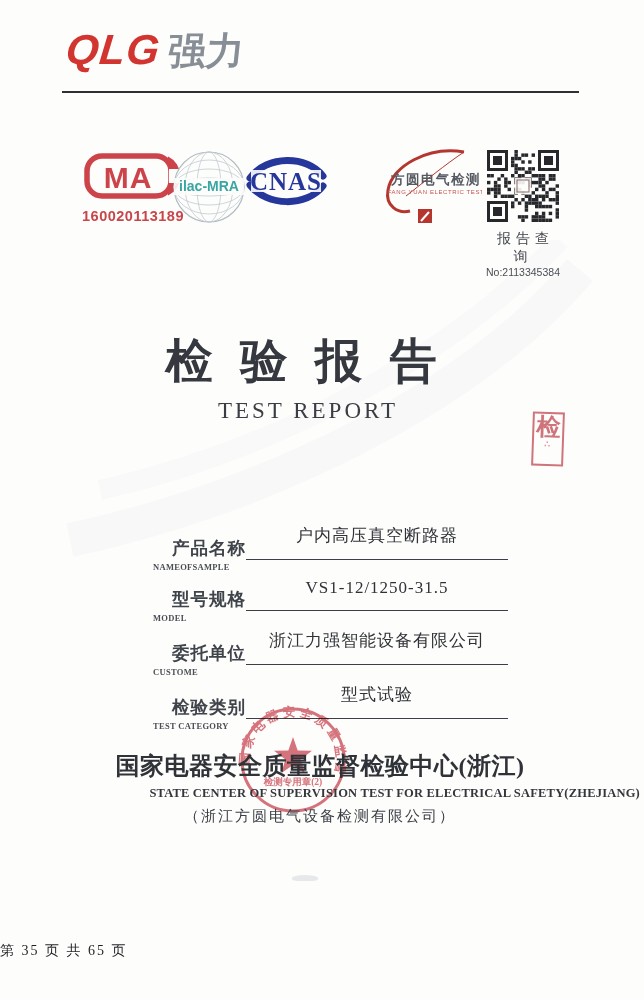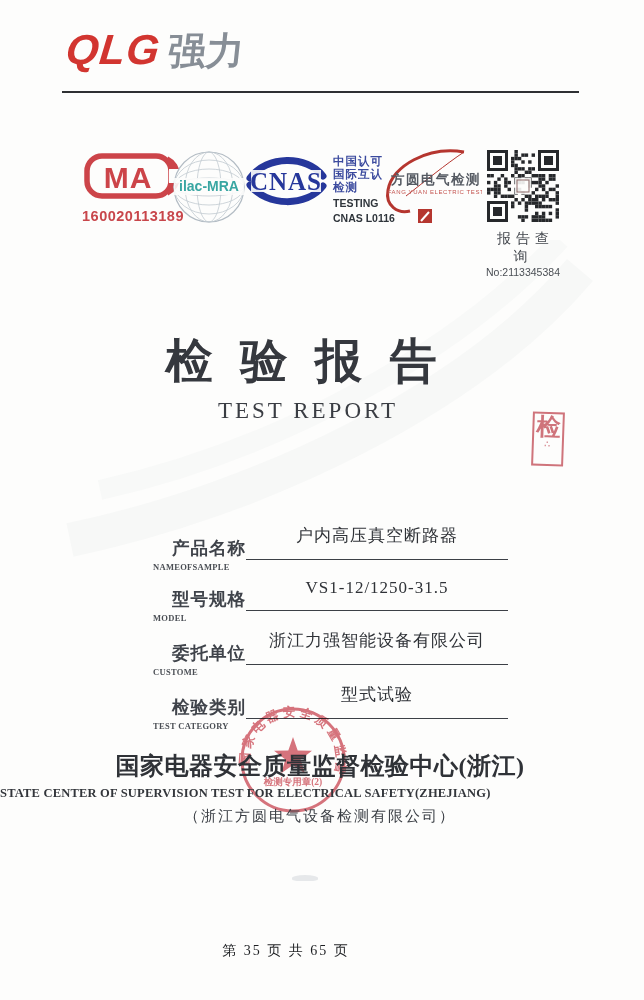--- a/index.html
+++ b/index.html
@@ -46,28 +46,28 @@
   .f-label{font-size:17.5px;font-weight:bold;color:#3f434a;letter-spacing:1px;white-space:nowrap;margin-left:24px;}
   .f-valuewrap{flex:1;border-bottom:1.6px solid #3c4046;text-align:center;
                font-size:17px;color:#2f3237;padding-bottom:12px;letter-spacing:1px;}
   .f-sub{font-size:8.5px;font-weight:bold;color:#4a4e54;margin:2px 0 0 5px;
          font-family:"Liberation Serif",serif;letter-spacing:.3px;}
   
   .round-stamp{position:absolute;left:238px;top:705px;opacity:.82;mix-blend-mode:multiply;}
   
   .inst-cn{position:absolute;left:0;top:750px;width:640px;text-align:center;
            font-size:24px;font-weight:bold;color:#2f3237;letter-spacing:.5px;}
-  .inst-en{position:absolute;left:0;top:786px;width:640px;text-align:left;
+  .inst-en{position:absolute;left:0;top:786px;width:640px;text-align:right;
            font-size:12.5px;font-weight:bold;color:#33363b;letter-spacing:.2px;}
   .inst-sub{position:absolute;left:0;top:807px;width:640px;text-align:center;
             font-size:15px;color:#3a3e44;letter-spacing:2px;}
   .smudge{position:absolute;left:292px;top:875px;width:26px;height:6px;background:#c9ced4;
           opacity:.45;border-radius:50% 50% 30% 30%;}
   
-  .footer{position:absolute;left:0;top:942px;width:572px;text-align:center;
+  .footer{position:absolute;left:0;top:942px;width:572px;
           font-size:14px;color:#1d1f22;letter-spacing:2px;}
 </style>
 </head>
 <body>
 
 <div class="page">
 
   <div class="logo">
     <span class="logo-en">QLG</span>
     <span class="logo-cn">强力</span>
@@ -97,27 +97,20 @@
     </svg>
   </div>
 
   <div class="cnas">
     <svg width="82" height="52" viewBox="0 0 82 52">
       <path d="M5,23 C22,0 62,0 78,21" fill="none" stroke="#26379b" stroke-width="7" stroke-linecap="round"></path>
       <path d="M5,30 C22,52 62,52 78,31" fill="none" stroke="#26379b" stroke-width="7" stroke-linecap="round"></path>
       <rect x="6" y="15" width="70" height="22" fill="#fdfdfc" opacity=".9"></rect>
       <text x="41" y="35" text-anchor="middle" font-family="Liberation Serif, serif" font-size="25" font-weight="bold" fill="#26379b" letter-spacing="1">CNAS</text>
     </svg>
-    <div class="cnas-textblock">
-      <div class="cnas-cn">中国认可</div>
-      <div class="cnas-cn">国际互认</div>
-      <div class="cnas-cn">检测</div>
-      <div class="cnas-en">TESTING</div>
-      <div class="cnas-en">CNAS  L0116</div>
-    </div>
   </div>
 
   <div class="fy">
     <svg width="106" height="84" viewBox="0 0 106 84">
       <path d="M88,6 C52,0 16,20 12,44 C9,60 22,68 34,65" fill="none" stroke="#b5362f" stroke-width="3"></path>
       <path d="M88,6 C70,18 48,36 30,50" fill="none" stroke="#b5362f" stroke-width="1"></path>
       <rect x="42" y="63" width="14" height="14" fill="#b5362f"></rect>
       <path d="M45,75 L53,66" stroke="#ffffff" stroke-width="2"></path>
       <text x="60" y="38" text-anchor="middle" font-family="Liberation Sans, sans-serif" font-size="13.5" font-weight="bold" fill="#565b63" letter-spacing="1.5">方圆电气检测</text>
       <text x="60" y="48" text-anchor="middle" font-family="Liberation Sans, sans-serif" font-size="6" fill="#c4534e" letter-spacing=".6">FANG YUAN ELECTRIC TEST</text>

